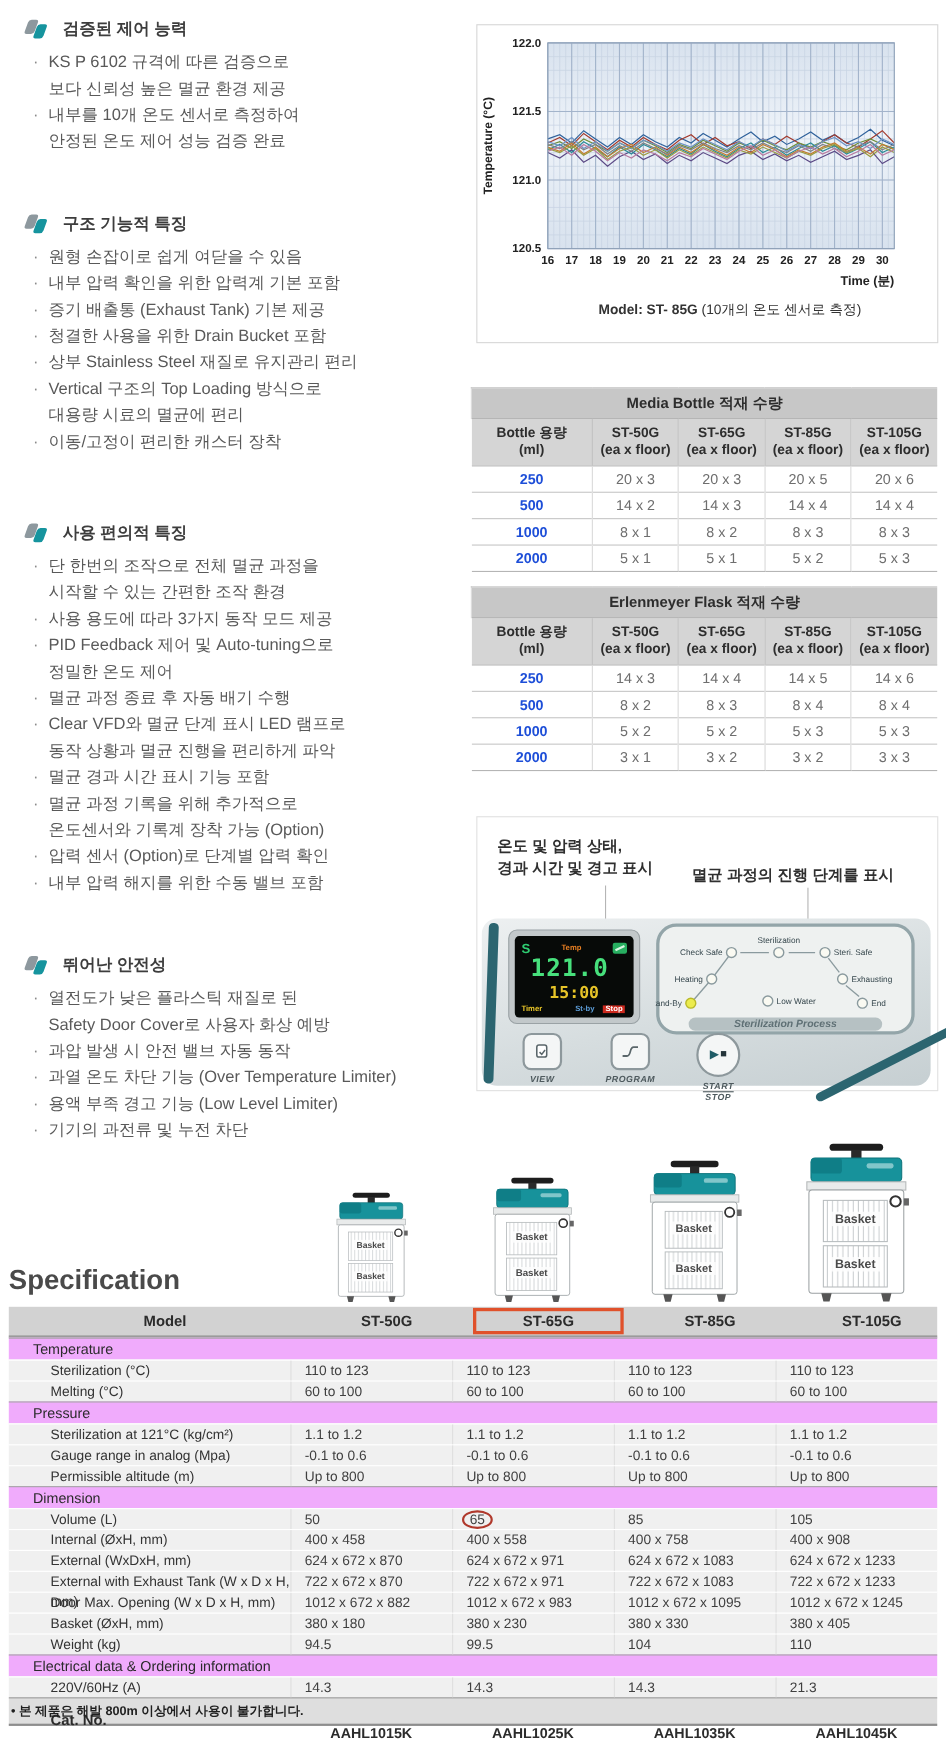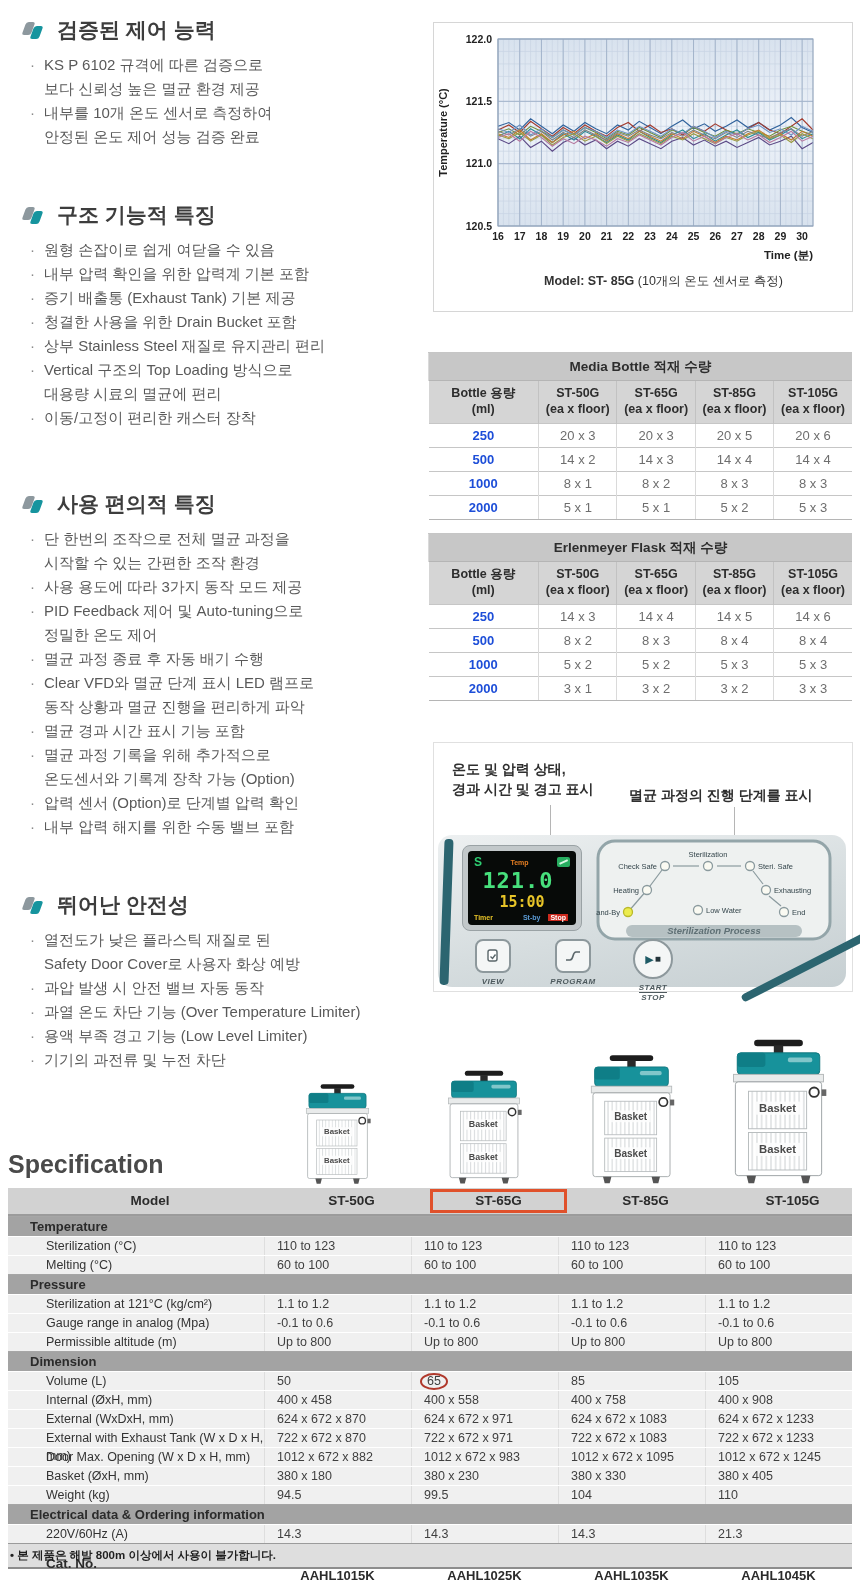--- a/index.html
+++ b/index.html
@@ -3,21 +3,21 @@
 <meta charset="utf-8">
 <style>
   html,body{margin:0;padding:0;background:#fff;}
   body{width:860px;height:1584px;position:relative;font-family:"Liberation Sans","DejaVu Sans",sans-serif;color:#3c3c3c;overflow:hidden;}
 
   
   .left-col{position:absolute;left:22px;top:16px;width:400px;}
   .feat{margin-bottom:52px;}
   .feat:nth-of-type(2){margin-bottom:60px;}
   .feat:nth-of-type(3){margin-bottom:52px;}
-  .feat-title{display:flex;align-items:center;gap:11px;font-size:21px;font-weight:bold;color:#3d3d3d;margin:0 0 9px 0;}
+  .feat-title{display:flex;align-items:center;gap:11px;font-size:15px;font-weight:bold;color:#3d3d3d;margin:0 0 9px 0;}
   .mark{position:relative;width:24px;height:20px;display:inline-block;flex:0 0 24px;}
   .mark i{position:absolute;display:block;transform:skewX(-20deg);border-radius:2.5px;}
   .mark .m1{left:2px;top:2px;width:9px;height:13px;background:#8d989e;}
   .mark .m2{left:10px;top:6px;width:9px;height:13px;background:#16949e;}
   .bullets{list-style:none;margin:0;padding:0 0 0 6px;}
   .bullets li{position:relative;padding-left:16px;font-size:15px;line-height:24px;color:#595959;}
   .bullets li .dot{position:absolute;left:2px;top:0;color:#8a8a8a;}
   .bullets li .btxt{white-space:pre-line;}
 
   
@@ -73,21 +73,21 @@
   .products{position:absolute;left:0;top:1035px;width:860px;height:150px;}
   .products svg{position:absolute;}
 
   
   .spec-title{position:absolute;left:8px;top:1150px;font-size:25px;font-weight:bold;color:#4a4a4a;}
   .spec{position:absolute;left:8px;top:1188px;width:844px;font-size:12.5px;color:#2b2b2b;}
   .srow{display:grid;grid-template-columns:256px 147px 147px 147px 147px;align-items:center;}
   .shead{height:26px;background:#d2d2d2;font-weight:bold;font-size:13.5px;border-bottom:2px solid #9b9b9b;padding-left:14px;}
   .shead .scell{text-align:center;position:relative;height:26px;line-height:26px;}
   .hl-box{position:absolute;left:5px;right:5px;top:1px;bottom:1px;border:3px solid #e0512b;box-sizing:border-box;}
-  .sgroup{height:19px;font-weight:bold;font-size:13px;border-top:1px solid #a6a6a6;background:#a3a3a3;}
+  .sgroup{height:19px;font-weight:normal;font-size:13px;border-top:1px solid #a6a6a6;background:#f0abfc;}
   .sgroup .scell{padding-left:22px;}
   .sdata{height:18px;background:#f0f0f0;border-top:1px solid #fff;}
   .sdata .scell{height:18px;line-height:18px;}
   .sdata .scell:first-child{padding-left:38px;color:#333;}
   .sdata .scell + .scell{padding-left:12px;border-left:1px solid #dedede;color:#3f3f3f;}
   .scat{height:23px;background:#dedede;border-top:1px solid #9b9b9b;border-bottom:2px solid #8d8d8d;font-weight:bold;}
   .scat .scell:first-child{padding-left:38px;font-size:13.5px;}
   .scat .scell + .scell{text-align:center;font-size:13px;margin-top:24px;}
   .circ65{display:inline-block;border:2px solid #b0392c;border-radius:50%;padding:0 5px;line-height:13px;margin-left:-4px;}
   .footnote{position:absolute;left:10px;top:1548px;font-size:11.5px;font-weight:bold;color:#1f1f1f;}

